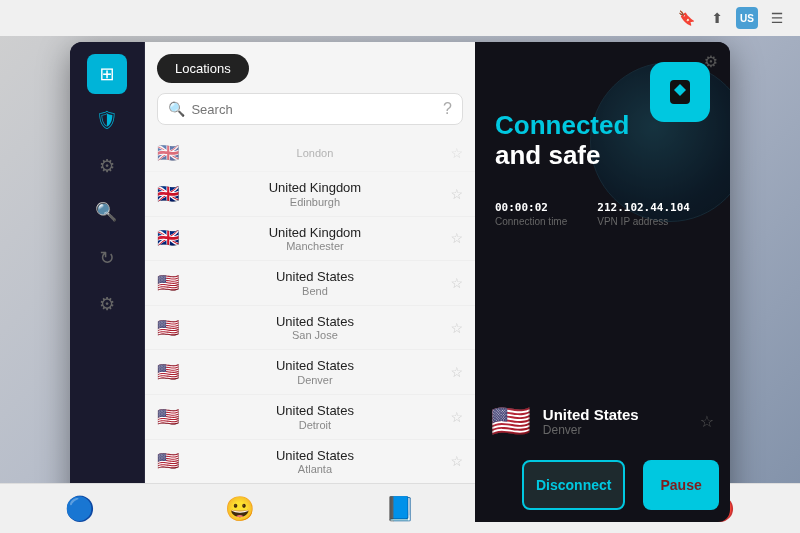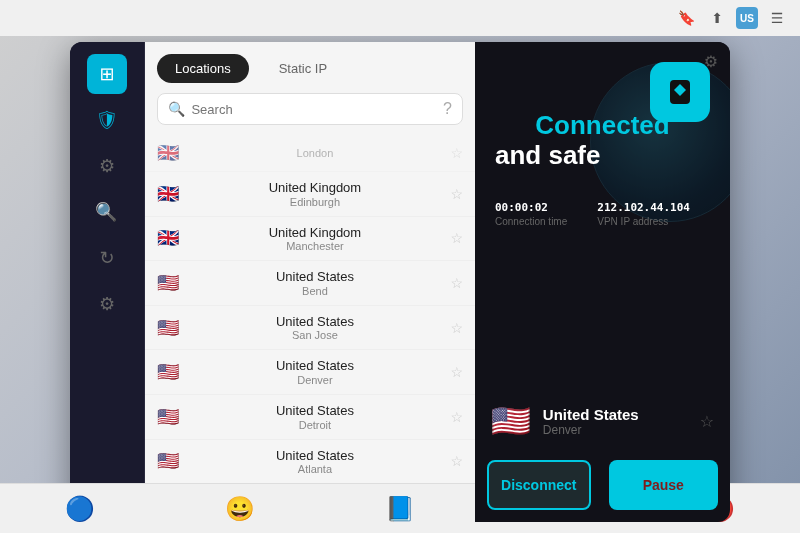--- a/index.html
+++ b/index.html
@@ -275,21 +275,20 @@
       padding: 30px 20px 10px 20px;
       z-index: 2;
       position: relative;
     }
 
     .connected-text {
       font-size: 26px;
       font-weight: 700;
       color: #00c8e0;
       line-height: 1.1;
-      text-align: center;
     }
 
     .safe-text {
       font-size: 26px;
       font-weight: 700;
       color: white;
       line-height: 1.2;
     }
 
     .connection-stats {
@@ -358,20 +357,21 @@
 
     .current-star {
       color: #555;
       font-size: 16px;
       cursor: pointer;
     }
 
     .action-buttons {
       display: flex;
       gap: 18px;
+      margin-left: 35px;
     }
 
     .btn-disconnect {
       flex: 1;
       padding: 12px;
       background: #1e2a2e;
       color: #00c8e0;
       border: 2px solid #00c8e0;
       border-radius: 8px;
       font-size: 14px;
@@ -442,21 +442,20 @@
     <div class="sidebar-icon">🔍</div>
     <div class="sidebar-icon">↻</div>
     <div class="sidebar-icon">⚙</div>
     <div class="sidebar-version">4.5.0</div>
   </div>
 
   <div class="main-panel">
 
     <div class="tabs">
       <button class="tab active">Locations</button>
-      <button class="tab">Static IP</button>
     </div>
 
     <div class="search-bar">
       <span class="search-icon-el">🔍</span>
       <input class="search-input" type="text" placeholder="Search" style="">
       <span class="help-icon">?</span>
     </div>
 
     <div class="location-list">
 

